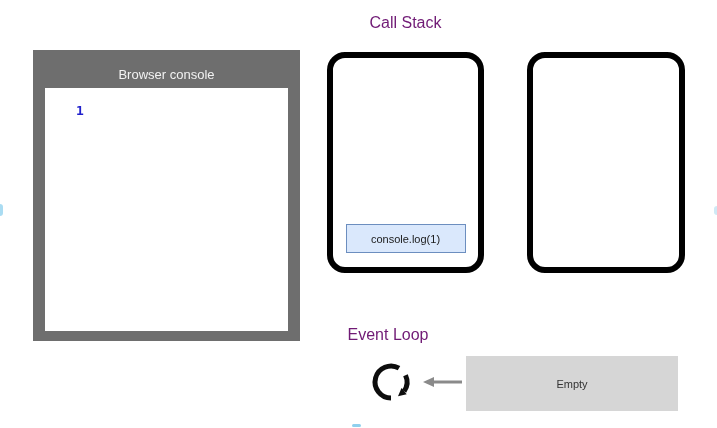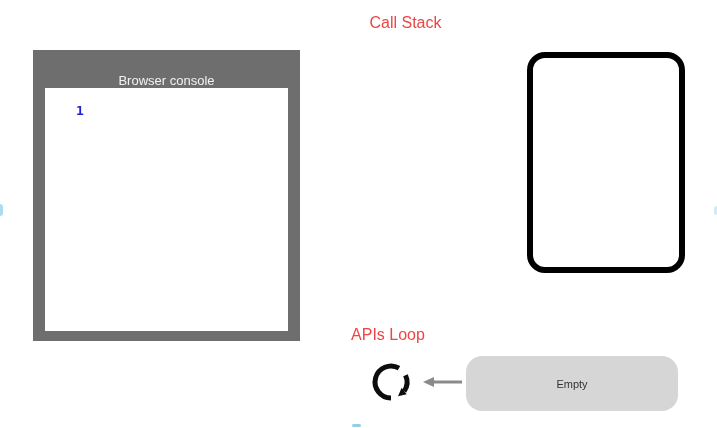--- a/index.html
+++ b/index.html
@@ -5,69 +5,72 @@
   html,body{margin:0;padding:0;background:#ffffff;}
   .stage{
     position:relative;width:717px;height:428px;background:#ffffff;overflow:hidden;
     font-family:"Liberation Sans",sans-serif;color:#383838;
   }
   
   .console-panel{position:absolute;left:33px;top:50px;width:267px;height:291px;background:#6e6e6e;}
   .console-titlebar{
     position:absolute;left:0;top:0;width:100%;height:38px;
     display:flex;align-items:flex-end;justify-content:center;
-    color:#f2f2f2;font-size:13px;box-sizing:border-box;
+    color:#f2f2f2;font-size:13px;padding-bottom:6px;box-sizing:border-box;
   }
   .console-body{position:absolute;left:12px;top:38px;width:243px;height:243px;background:#ffffff;}
   .console-log-line{
     margin:15px 0 0 31px;font-family:"DejaVu Sans Mono",monospace;
     font-weight:bold;font-size:13px;color:#2020cc;
   }
   
-  .section-title{position:absolute;font-size:16px;color:#ef4444;text-align:center;}
+  .section-title{position:absolute;font-size:16px;color:#701a75;text-align:center;}
   
   .rounded-box{
     position:absolute;background:#ffffff;border:6px solid #000000;border-radius:18px;box-sizing:border-box;
   }
   .callstack-box{left:327px;top:52px;width:157px;height:221px;}
   .webapis-box{left:527px;top:52px;width:158px;height:221px;}
   .stack-frame{
     position:absolute;left:50%;bottom:14px;transform:translateX(-50%);
     width:120px;height:29px;background:#dae8fc;border:1px solid #6c8ebf;box-sizing:border-box;
     display:flex;align-items:center;justify-content:center;font-size:11px;color:#1a1a1a;
   }
   
   .loop-icon{position:absolute;left:369px;top:360px;}
   .queue-arrow{position:absolute;left:422px;top:374px;}
   .queue-box{
     position:absolute;left:466px;top:356px;width:212px;height:55px;background:#d6d6d6;
-    display:flex;align-items:center;justify-content:center;font-size:11px;color:#333333;border-radius:16px;
+    display:flex;align-items:center;justify-content:center;font-size:11px;color:#333333;
   }
   
   .edge-marker-left{position:absolute;left:0;top:204px;width:3px;height:12px;background:#aadcf2;border-radius:0 3px 3px 0;}
   .edge-marker-right{position:absolute;left:714px;top:206px;width:3px;height:9px;background:#cfe9f5;border-radius:3px 0 0 3px;}
   .progress-dot{position:absolute;left:352px;top:424px;width:9px;height:3px;background:#8fd0ee;border-radius:2px;}
 </style>
 </head>
 <body>
 
 <div class="stage">
 
   <div class="console-panel">
     <div class="console-titlebar">Browser console</div>
     <div class="console-body">
       <div class="console-log-line">1</div>
     </div>
   </div>
 
   <div class="section-title" style="left:327px;top:14px;width:157px;">Call Stack</div>
+  <div class="rounded-box callstack-box">
+    <div class="stack-frame">console.log(1)</div>
+  </div>
 
   <div class="rounded-box webapis-box"></div>
 
-  <div class="section-title" style="left:330px;top:326px;width:116px;">APIs Loop</div>
+  <div class="section-title" style="left:330px;top:326px;width:116px;">Event Loop</div>
   <svg class="loop-icon" width="44" height="44" viewBox="0 0 44 44">
 
     <path d="M 36.5 15.2 A 16 16 0 0 1 35.1 31.2" fill="none" stroke="#0d0d0d" stroke-width="5"></path>
     <polygon points="37.7,34.3 32.5,28.1 29.0,36.3" fill="#0d0d0d"></polygon>
 
     <path d="M 22 38 A 16 16 0 1 1 30 8.1" fill="none" stroke="#0d0d0d" stroke-width="5"></path>
   </svg>
 
   <svg class="queue-arrow" width="42" height="16" viewBox="0 0 42 16">
     <line x1="40" y1="8" x2="10" y2="8" stroke="#8a8a8a" stroke-width="3"></line>

